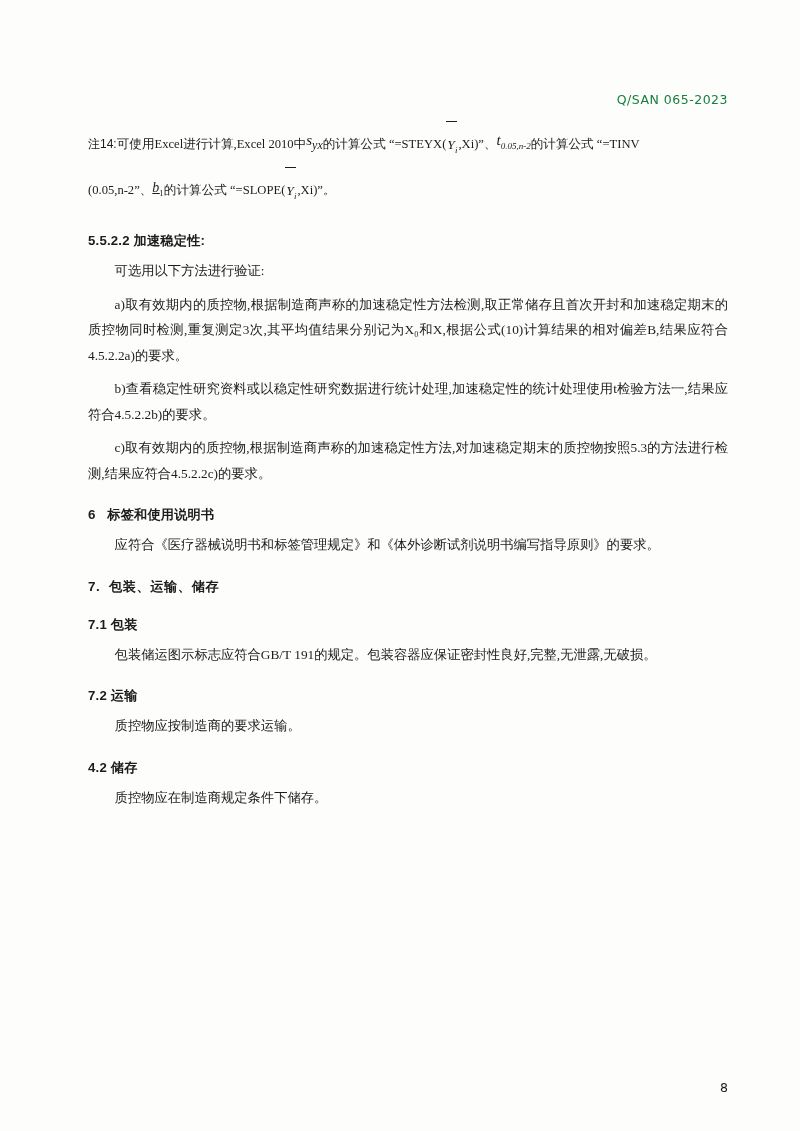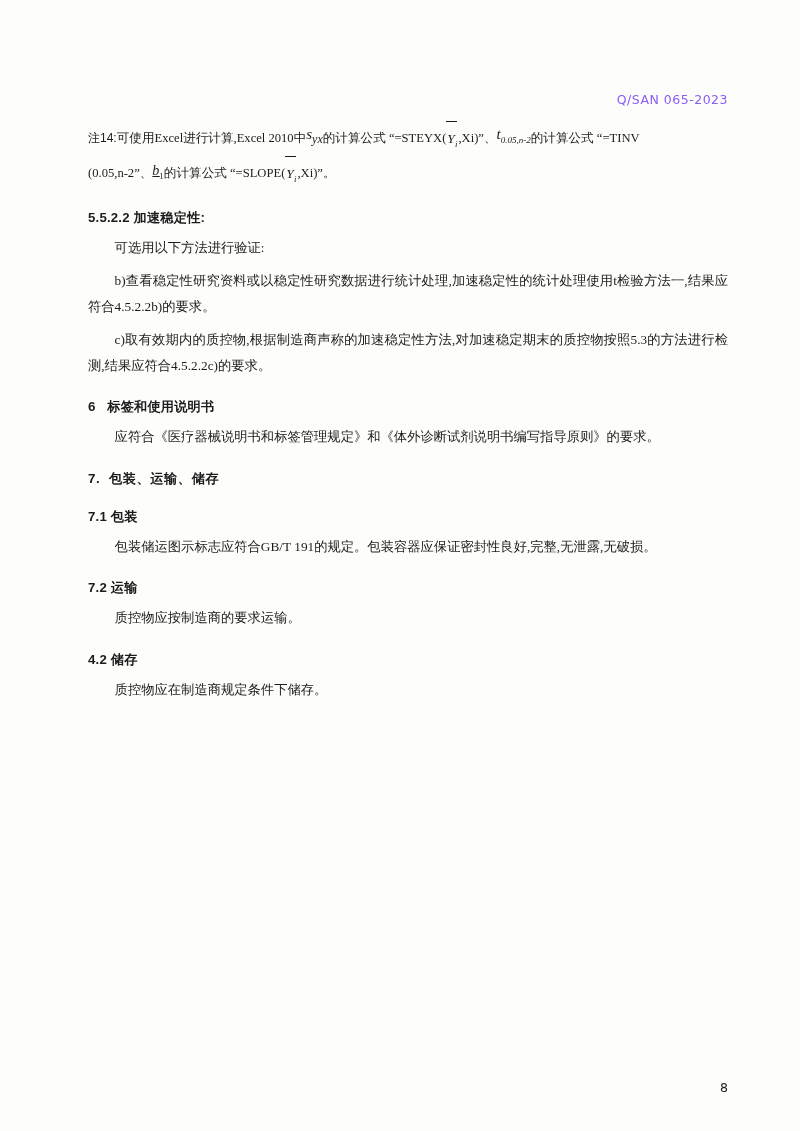--- a/index.html
+++ b/index.html
@@ -23,21 +23,21 @@
     width: 640px;
     height: 1131px;
   }
   .header-code {
     position: absolute;
     right: 0;
     top: 92px;
     font-family: "DejaVu Sans", sans-serif;
     font-size: 12.5px;
     letter-spacing: 0.5px;
-    color: #8b5cf6;
+    color: #15803d;
   }
   .body-flow {
     position: absolute;
     left: 0;
     top: 122px;
     width: 640px;
   }
   p {
     margin: 0;
     padding: 0;
@@ -81,21 +81,21 @@
   }
   .var-b sub {
     font-size: 9px;
     font-style: normal;
   }
   .ybar {
     display: inline-block;
     position: relative;
     font-style: italic;
     font-size: 13.5px;
-    padding: 2px 1px;
+    padding: 8px 1px;
     top: 1px;
   }
   .ybar::before {
     content: "";
     position: absolute;
     left: 0px;
     right: 1px;
     top: -2px;
     border-top: 1px solid #1c1c1c;
   }
@@ -155,20 +155,21 @@
       <p class="note">
         <span class="lbl">注14:</span><span class="sm">可使用Excel进行计算,Excel 2010中</span><span class="var-s"><span>s</span><sub>yx</sub></span><span class="sm">的计算公式 “=STEYX(</span><span class="ybar"><span>Y</span><sub>i</sub></span><span class="sm">,Xi)”、</span><span class="var-t"><span>t</span><sub>0.05,n-2</sub></span><span class="sm">的计算公式 “=TINV</span>
       </p>
 
       <p class="note">
         <span class="sm">(0.05,n-2”、</span><span class="var-b"><span>b</span><sub>1</sub></span><span class="sm">的计算公式 “=SLOPE(</span><span class="ybar"><span>Y</span><sub>i</sub></span><span class="sm">,Xi)”。</span>
       </p>
 
       <h3 class="sec gap-lg">5.5.2.2 加速稳定性:</h3>
       <p class="para">可选用以下方法进行验证:</p>
+      <p class="para item">a)取有效期内的质控物,根据制造商声称的加速稳定性方法检测,取正常储存且首次开封和加速稳定期末的质控物同时检测,重复测定3次,其平均值结果分别记为X₀和X,根据公式(10)计算结果的相对偏差B,结果应符合4.5.2.2a)的要求。</p>
       <p class="para item">b)查看稳定性研究资料或以稳定性研究数据进行统计处理,加速稳定性的统计处理使用t检验方法一,结果应符合4.5.2.2b)的要求。</p>
       <p class="para item">c)取有效期内的质控物,根据制造商声称的加速稳定性方法,对加速稳定期末的质控物按照5.3的方法进行检测,结果应符合4.5.2.2c)的要求。</p>
 
       <h3 class="sec gap-lg">
         <span class="num-sec">6</span>&nbsp;&nbsp;&nbsp;<span>标签和使用说明书</span>
       </h3>
       <p class="para gap-md">应符合《医疗器械说明书和标签管理规定》和《体外诊断试剂说明书编写指导原则》的要求。</p>
 
       <h3 class="sec gap-lg spaced">
         <span class="num-sec">7.</span>&nbsp;&nbsp;<span>包装、运输、储存</span>

